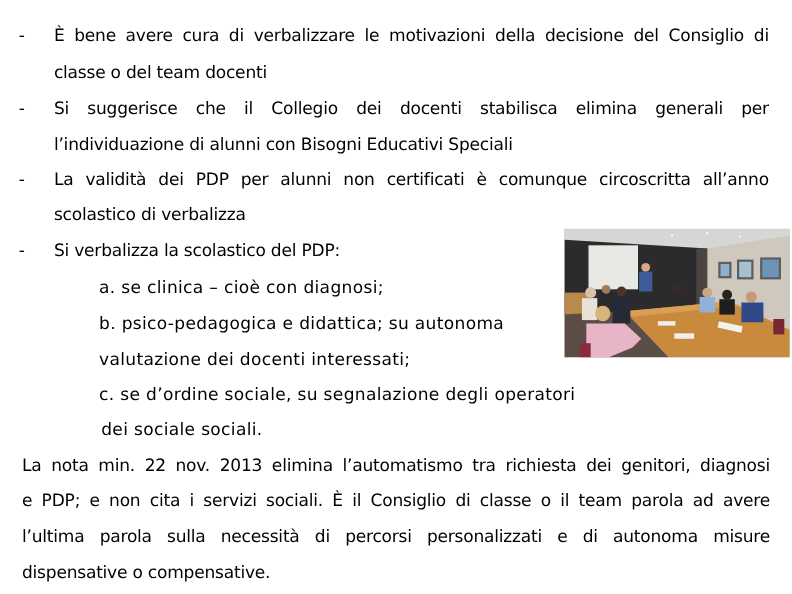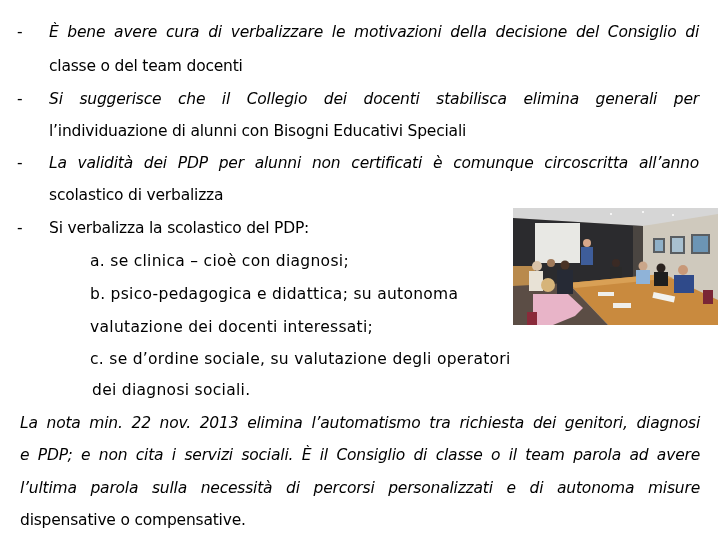--- a/index.html
+++ b/index.html
@@ -1,19 +1,19 @@
 <!DOCTYPE html>
 <html><head>
   <meta charset="utf-8">
   <style>
     * { margin: 0; padding: 0; box-sizing: border-box; }
     html, body { width: 720px; height: 540px; background: #ffffff; overflow: hidden; }
     body { position: relative; font-family: "DejaVu Sans", sans-serif; color: #000; font-size: 15.5px; }
     .line { position: absolute; white-space: nowrap; line-height: 20px; letter-spacing: -0.2px; }
-    .just { text-align: justify; text-align-last: justify; white-space: normal; font-style: italic; }
+    .just { text-align: justify; text-align-last: justify; white-space: normal; }
     .dash { position: absolute; left: 17px; line-height: 20px; }
     .photo {
       position: absolute; left: 513px; top: 208px; width: 205px; height: 117px;
       overflow: hidden; background: #c9c4bb;
     }
     .photo svg { display: block; width: 100%; height: 100%; }
   </style>
 </head>
 <body>
 
@@ -28,22 +28,22 @@
 <div class="dash" style="top:153px">-</div>
 <div class="line just" style="left:49px; top:153px; width:650px">La validità dei PDP per alunni non certificati è comunque circoscritta all’anno</div>
 <div class="line" style="left:49px; top:185px">scolastico di verbalizza</div>
 
 <div class="dash" style="top:218px">-</div>
 <div class="line" style="left:49px; top:218px">Si verbalizza la scolastico del PDP:</div>
 
 <div class="line" style="left:90px; top:251px; letter-spacing:0.3px">a. se clinica – cioè con diagnosi;</div>
 <div class="line" style="left:90px; top:284px; letter-spacing:0.3px">b. psico-pedagogica e didattica; su autonoma</div>
 <div class="line" style="left:90px; top:317px; letter-spacing:0.3px">valutazione dei docenti interessati;</div>
-<div class="line" style="left:90px; top:349px; letter-spacing:0.3px">c. se d’ordine sociale, su valutazione degli operatori</div>
-<div class="line" style="left:92px; top:380px; letter-spacing:0.3px">dei diagnosi sociali.</div>
+<div class="line" style="left:90px; top:349px; letter-spacing:0.3px">c. se d’ordine sociale, su segnalazione degli operatori</div>
+<div class="line" style="left:92px; top:380px; letter-spacing:0.3px">dei sociale sociali.</div>
 
 <div class="line just" style="left:20px; top:413px; width:680px">La nota min. 22 nov. 2013 elimina l’automatismo tra richiesta dei genitori, diagnosi</div>
 <div class="line just" style="left:20px; top:445px; width:680px">e PDP; e non cita i servizi sociali. È il Consiglio di classe o il team parola ad avere</div>
 <div class="line just" style="left:20px; top:478px; width:680px">l’ultima parola sulla necessità di percorsi personalizzati e di autonoma misure</div>
 <div class="line" style="left:20px; top:510px">dispensative o compensative.</div>
 
 <div class="photo">
   <svg viewBox="0 0 205 117" preserveAspectRatio="none">
 
     <polygon points="0,0 205,0 205,12 130,18 0,10" fill="#d6d6d6"></polygon>

